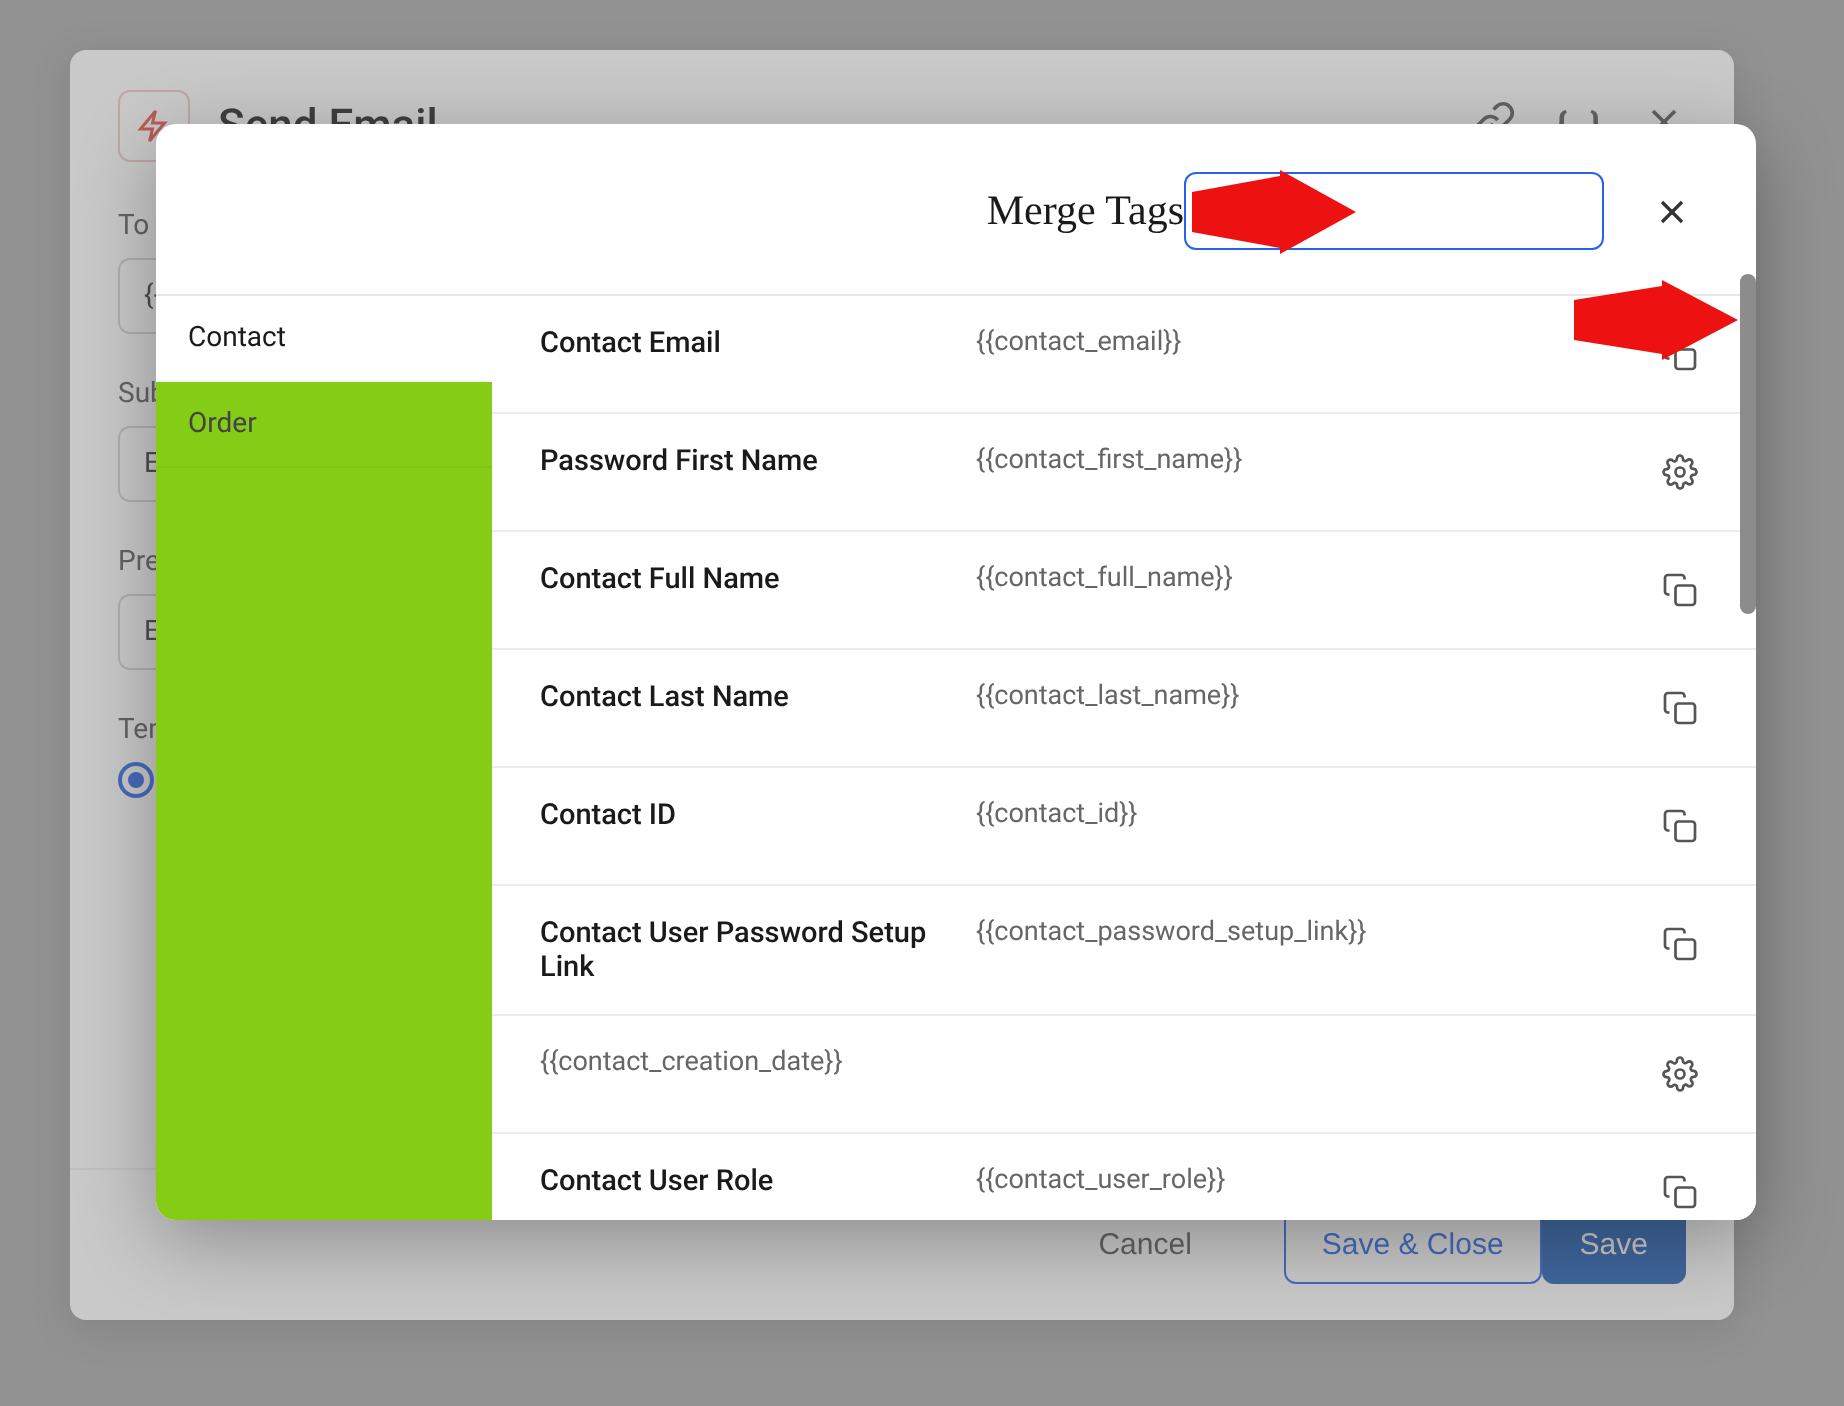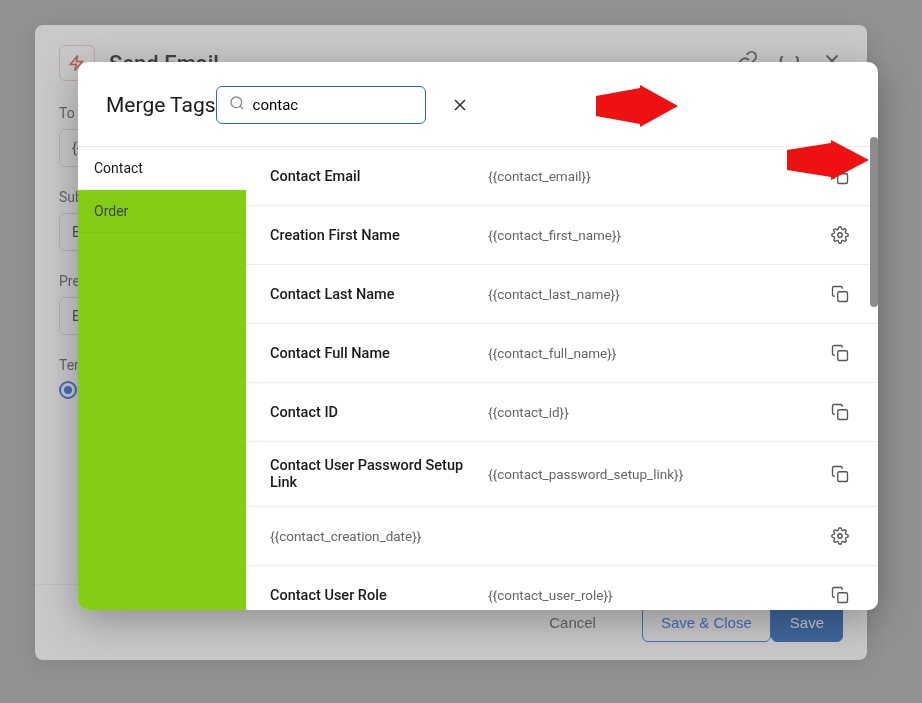--- a/index.html
+++ b/index.html
@@ -78,22 +78,23 @@
       width: 800px;
       height: 548px;
       background: #fff;
       border-radius: 10px;
       box-shadow: 0 10px 40px rgba(0,0,0,0.3);
       display: flex;
       flex-direction: column;
       overflow: hidden;
     }
     .mt-header {
-      display: flex; align-items: center; justify-content: flex-start;
+      display: flex; align-items: center; justify-content: flex-end;
       padding: 24px 28px 22px 28px;
+      font-family: Liberation Serif, serif;
     }
     .mt-title { font-size: 21px; font-weight: 400; color: #1a1a1a; }
     .mt-header-right { display: flex; align-items: center; gap: 20px; }
     .mt-search {
       display: flex; align-items: center; gap: 8px;
       border: 1.5px solid #2563eb; border-radius: 6px;
       padding: 8px 12px; width: 210px;
     }
     .mt-search input {
       border: none; outline: none; font-size: 15px; width: 100%;
@@ -116,21 +117,21 @@
       border-bottom: 1px solid rgba(0,0,0,0.03);
     }
     .mt-sidebar-item.active {
       background: #fff; color: #1a1a1a;
     }
     .mt-list {
       flex: 1; overflow-y: auto;
       background: #fff;
     }
     .mt-row {
-      display: flex; align-items: center;
+      display: flex; 
       padding: 15px 24px;
       border-bottom: 1px solid #ececec;
       gap: 8px;
     }
     .mt-row-label {
       width: 210px; flex-shrink: 0;
       font-size: 14.5px; color: #1a1a1a; font-weight: 500;
     }
     .mt-row-tag {
       flex: 1;
@@ -248,42 +249,42 @@
           <div class="mt-row-label">Contact Email</div>
           <div class="mt-row-tag">{{contact_email}}</div>
           <button class="mt-row-action">
             <svg width="18" height="18" viewBox="0 0 24 24" fill="none" stroke="currentColor" stroke-width="1.8">
               <rect x="9" y="9" width="13" height="13" rx="2"></rect>
               <path d="M5 15H4a2 2 0 0 1-2-2V4a2 2 0 0 1 2-2h9a2 2 0 0 1 2 2v1"></path>
             </svg>
           </button>
         </div>
         <div class="mt-row">
-          <div class="mt-row-label">Creation First Name</div>
+          <div class="mt-row-label">Password First Name</div>
           <div class="mt-row-tag">{{contact_first_name}}</div>
           <button class="mt-row-action">
             <svg width="18" height="18" viewBox="0 0 24 24" fill="none" stroke="currentColor" stroke-width="1.8">
               <circle cx="12" cy="12" r="3"></circle>
               <path d="M19.4 15a1.65 1.65 0 0 0 .33 1.82l.06.06a2 2 0 1 1-2.83 2.83l-.06-.06a1.65 1.65 0 0 0-1.82-.33 1.65 1.65 0 0 0-1 1.51V21a2 2 0 1 1-4 0v-.09a1.65 1.65 0 0 0-1-1.51 1.65 1.65 0 0 0-1.82.33l-.06.06a2 2 0 1 1-2.83-2.83l.06-.06a1.65 1.65 0 0 0 .33-1.82 1.65 1.65 0 0 0-1.51-1H3a2 2 0 1 1 0-4h.09a1.65 1.65 0 0 0 1.51-1 1.65 1.65 0 0 0-.33-1.82l-.06-.06a2 2 0 1 1 2.83-2.83l.06.06a1.65 1.65 0 0 0 1.82.33h0a1.65 1.65 0 0 0 1-1.51V3a2 2 0 1 1 4 0v.09a1.65 1.65 0 0 0 1 1.51h0a1.65 1.65 0 0 0 1.82-.33l.06-.06a2 2 0 1 1 2.83 2.83l-.06.06a1.65 1.65 0 0 0-.33 1.82v0a1.65 1.65 0 0 0 1.51 1H21a2 2 0 1 1 0 4h-.09a1.65 1.65 0 0 0-1.51 1z"></path>
             </svg>
           </button>
         </div>
         <div class="mt-row">
+          <div class="mt-row-label">Contact Full Name</div>
+          <div class="mt-row-tag">{{contact_full_name}}</div>
+          <button class="mt-row-action">
+            <svg width="18" height="18" viewBox="0 0 24 24" fill="none" stroke="currentColor" stroke-width="1.8">
+              <rect x="9" y="9" width="13" height="13" rx="2"></rect>
+              <path d="M5 15H4a2 2 0 0 1-2-2V4a2 2 0 0 1 2-2h9a2 2 0 0 1 2 2v1"></path>
+            </svg>
+          </button>
+        </div>
+        <div class="mt-row">
           <div class="mt-row-label">Contact Last Name</div>
           <div class="mt-row-tag">{{contact_last_name}}</div>
-          <button class="mt-row-action">
-            <svg width="18" height="18" viewBox="0 0 24 24" fill="none" stroke="currentColor" stroke-width="1.8">
-              <rect x="9" y="9" width="13" height="13" rx="2"></rect>
-              <path d="M5 15H4a2 2 0 0 1-2-2V4a2 2 0 0 1 2-2h9a2 2 0 0 1 2 2v1"></path>
-            </svg>
-          </button>
-        </div>
-        <div class="mt-row">
-          <div class="mt-row-label">Contact Full Name</div>
-          <div class="mt-row-tag">{{contact_full_name}}</div>
           <button class="mt-row-action">
             <svg width="18" height="18" viewBox="0 0 24 24" fill="none" stroke="currentColor" stroke-width="1.8">
               <rect x="9" y="9" width="13" height="13" rx="2"></rect>
               <path d="M5 15H4a2 2 0 0 1-2-2V4a2 2 0 0 1 2-2h9a2 2 0 0 1 2 2v1"></path>
             </svg>
           </button>
         </div>
         <div class="mt-row">
           <div class="mt-row-label">Contact ID</div>
           <div class="mt-row-tag">{{contact_id}}</div>

